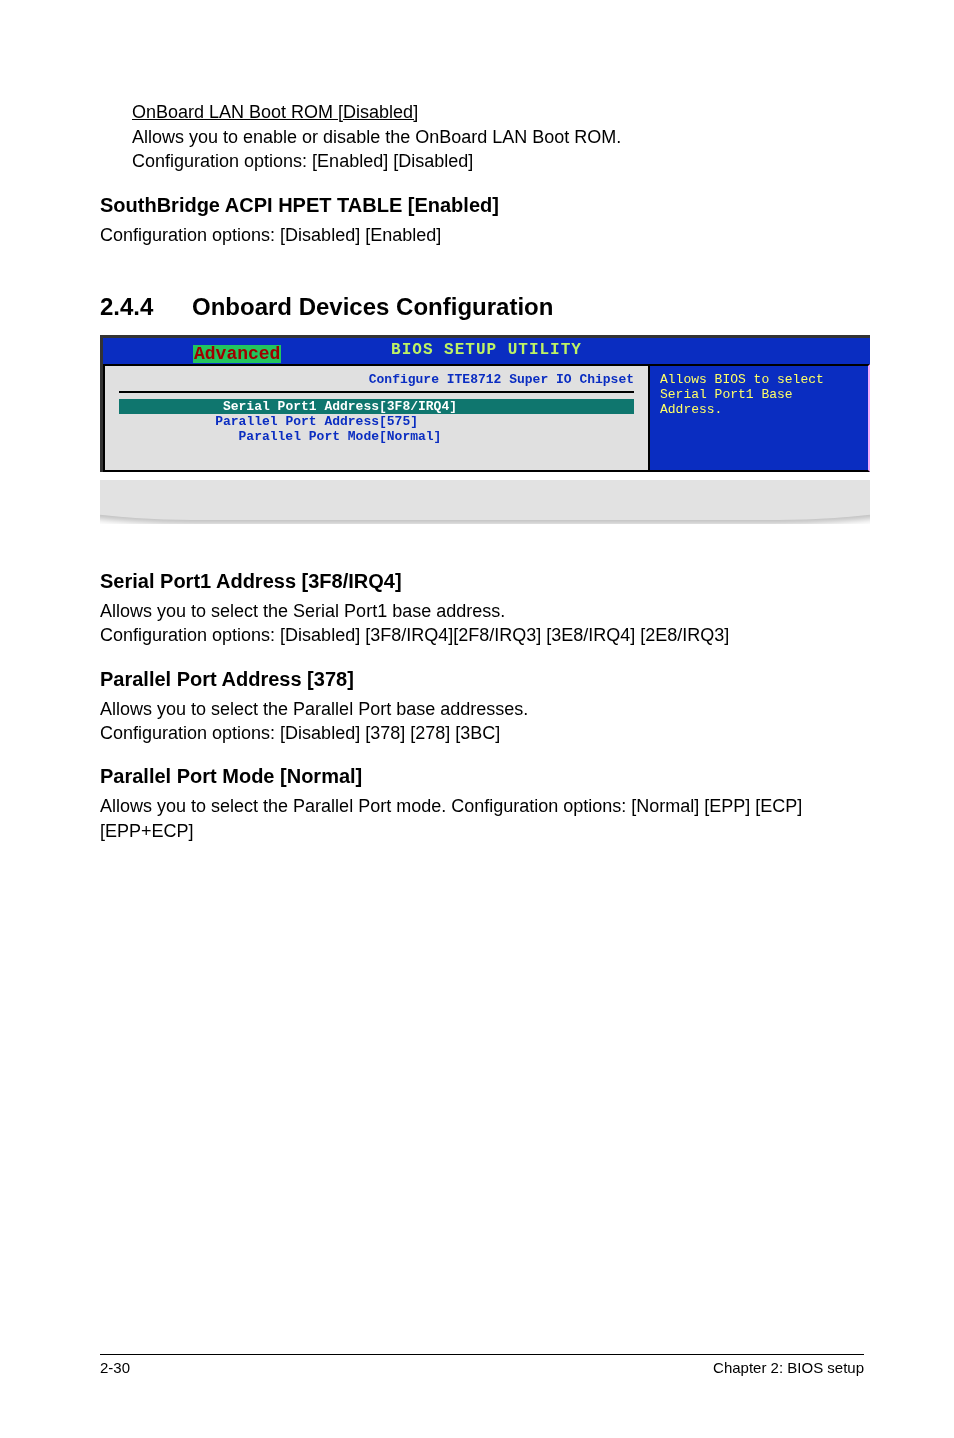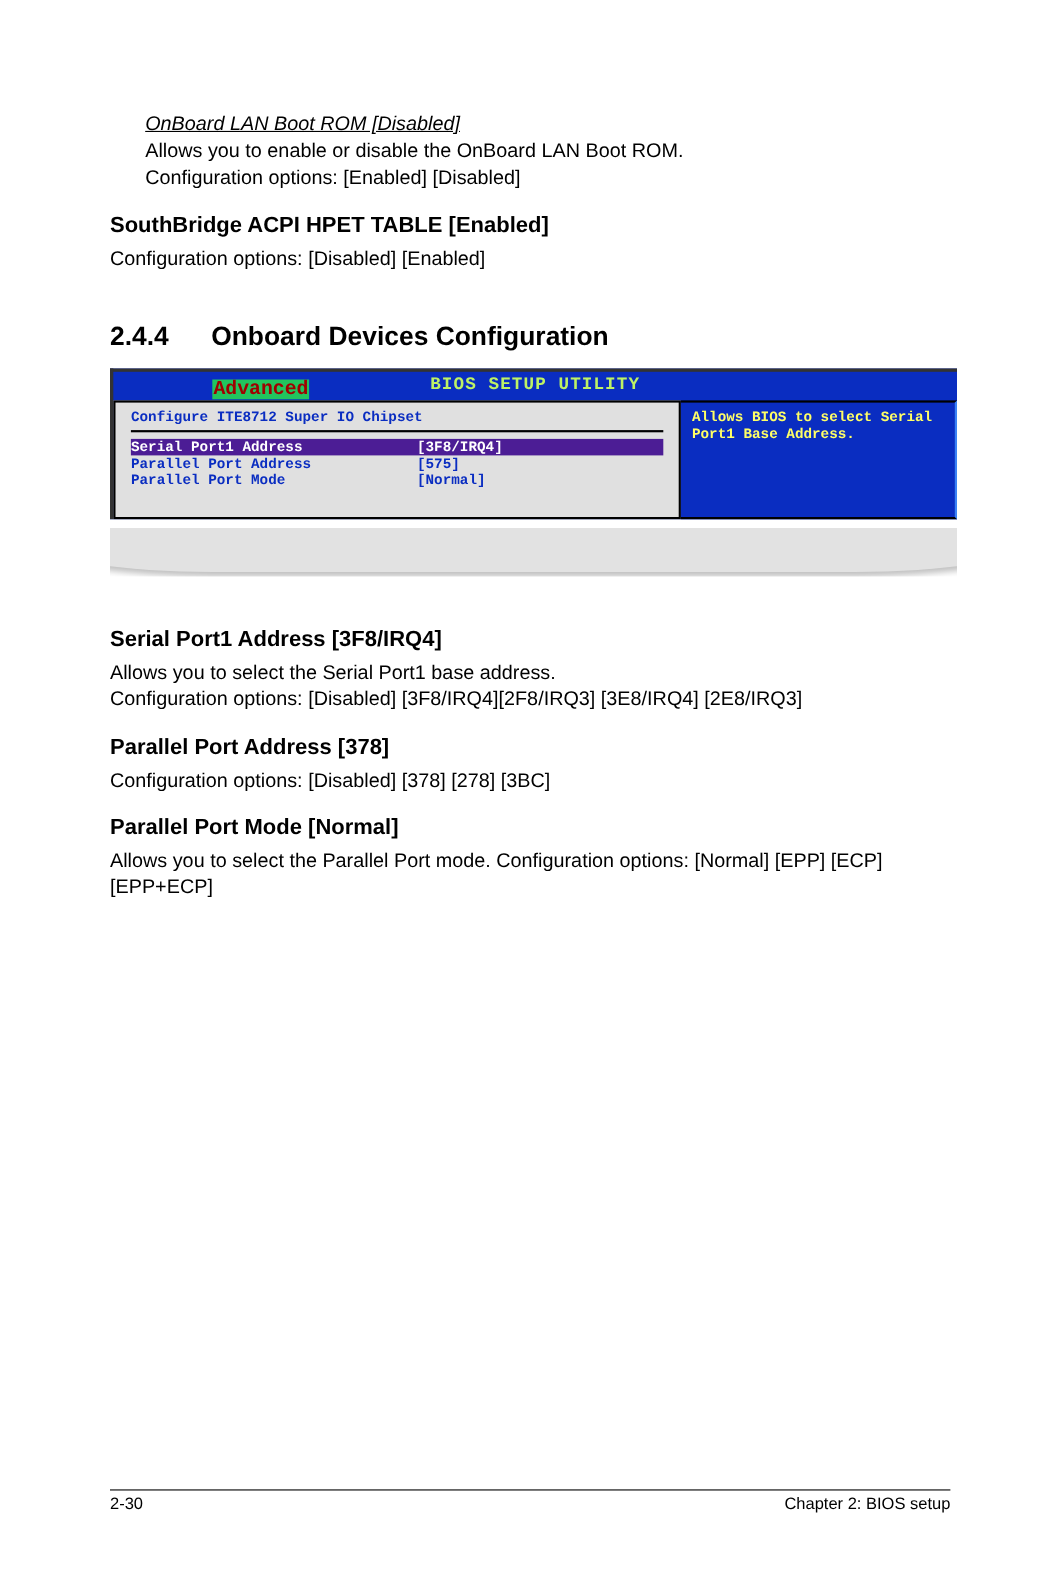--- a/index.html
+++ b/index.html
@@ -12,21 +12,20 @@
     position: relative;
   }
   .page {
     padding: 100px 90px 0 100px;
   }
   .indent-block {
     padding-left: 32px;
     margin-bottom: 18px;
   }
   .underline-italic {
-    font-style: italic;
     text-decoration: underline;
     font-size: 18px;
     line-height: 1.4;
   }
   .body-text {
     font-size: 18px;
     line-height: 1.35;
   }
   .h3 {
     font-size: 20px;
@@ -89,46 +88,47 @@
   .bios-body {
     display: flex;
   }
   .bios-main {
     flex: 1;
     background: #e0e0e0;
     border: 2px solid #000;
     padding: 6px 14px 12px 14px;
     font-family: "Courier New", monospace;
     font-size: 13px;
+    text-align: right;
   }
   .bios-main-head {
     color: #0a2dc1;
     font-weight: bold;
     padding-bottom: 4px;
     margin-bottom: 6px;
     border-bottom: 2px solid #000;
   }
   .bios-row { display: flex; }
   .bios-label { width: 260px; }
   .bios-row .bios-label,
   .bios-row .bios-val { color: #0a2dc1; font-weight: bold; }
-  .bios-row.highlight { background: #4c1d95; }
+  .bios-row.highlight { background: #0f766e; }
   .bios-row.highlight .bios-label,
   .bios-row.highlight .bios-val { color: #fff; }
   .bios-side {
-    width: 251px;
+    width: 220px;
     background: #0a2dc1;
     border-top: 2px solid #000;
-    border-right: 2px solid #3b82f6;
+    border-right: 2px solid #f0abfc;
     border-bottom: 2px solid #000;
     padding: 6px 10px;
     font-family: "Courier New", monospace;
     font-size: 13px;
     color: #ffff66;
-    font-weight: bold;
+    font-weight: normal;
   }
   .bios-curve {
     position: relative;
     width: 770px;
     height: 44px;
     overflow: hidden;
   }
   .bios-curve::before {
     content: "";
     position: absolute;
@@ -201,20 +201,21 @@
   </div>
   <div class="bios-curve"></div>
 
   <div class="section-gap"></div>
 
   <div class="h3">Serial Port1 Address [3F8/IRQ4]</div>
   <div class="body-text">Allows you to select the Serial Port1 base address.</div>
   <div class="body-text">Configuration options: [Disabled] [3F8/IRQ4][2F8/IRQ3] [3E8/IRQ4] [2E8/IRQ3]</div>
 
   <div class="h3">Parallel Port Address [378]</div>
+  <div class="body-text">Allows you to select the Parallel Port base addresses.</div>
   <div class="body-text">Configuration options: [Disabled] [378] [278] [3BC]</div>
 
   <div class="h3">Parallel Port Mode [Normal]</div>
   <div class="body-text">Allows you to select the Parallel Port  mode. Configuration options: [Normal] [EPP] [ECP] [EPP+ECP]</div>
 
 </div>
 
 <div class="footer">
   <span>2-30</span>
   <span>Chapter 2: BIOS setup</span>

